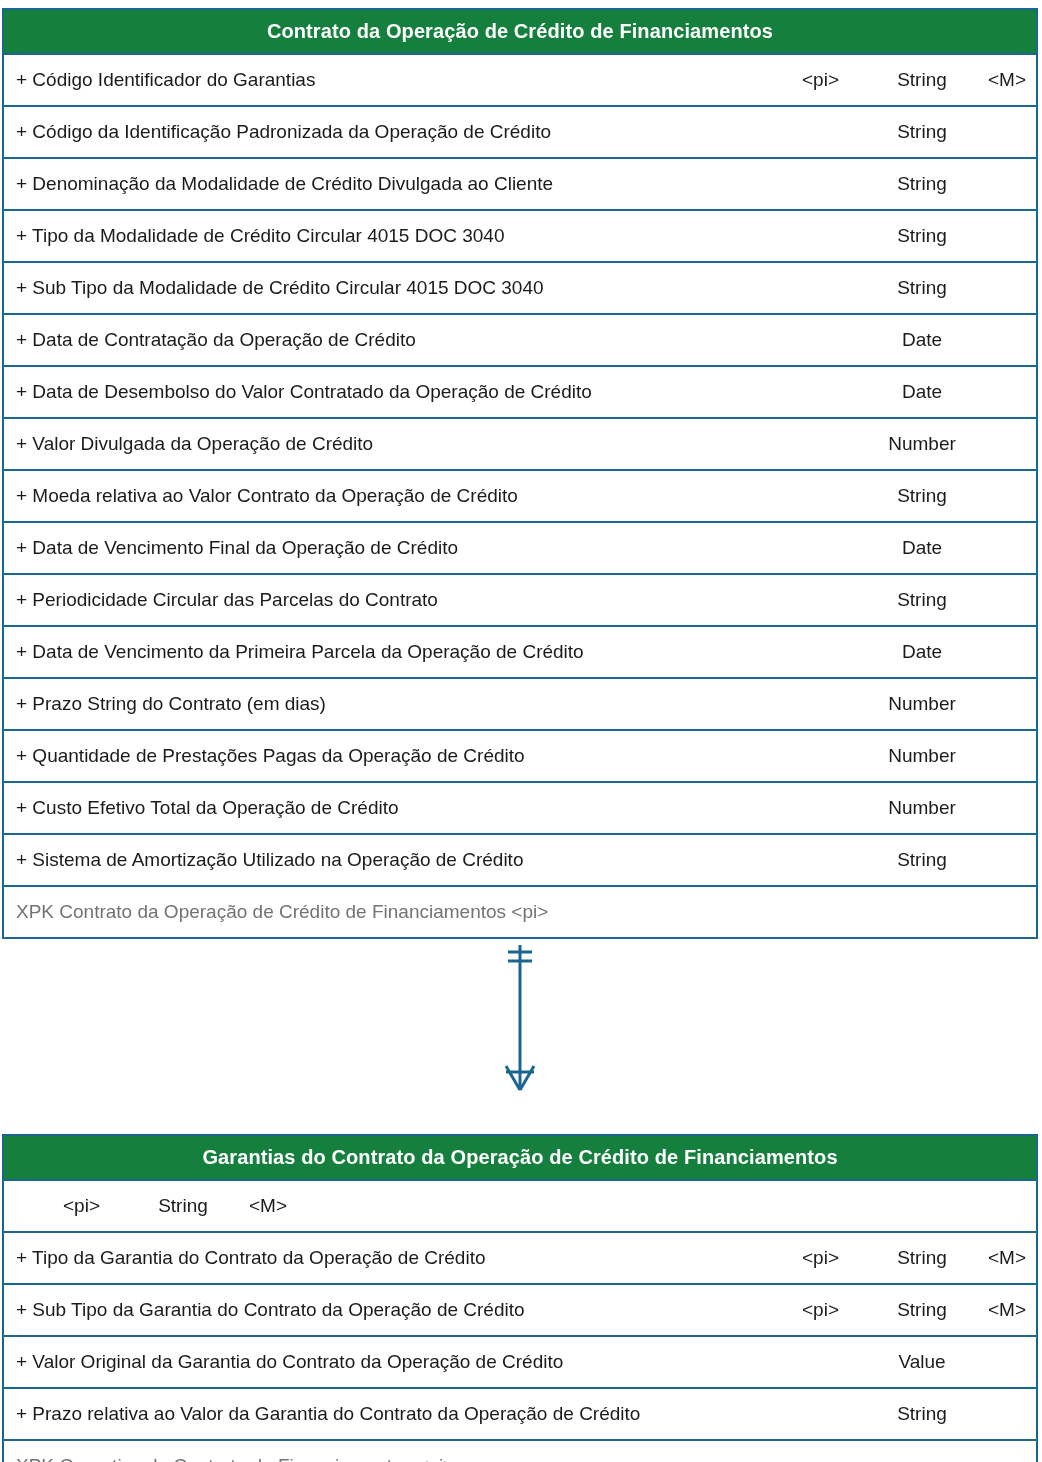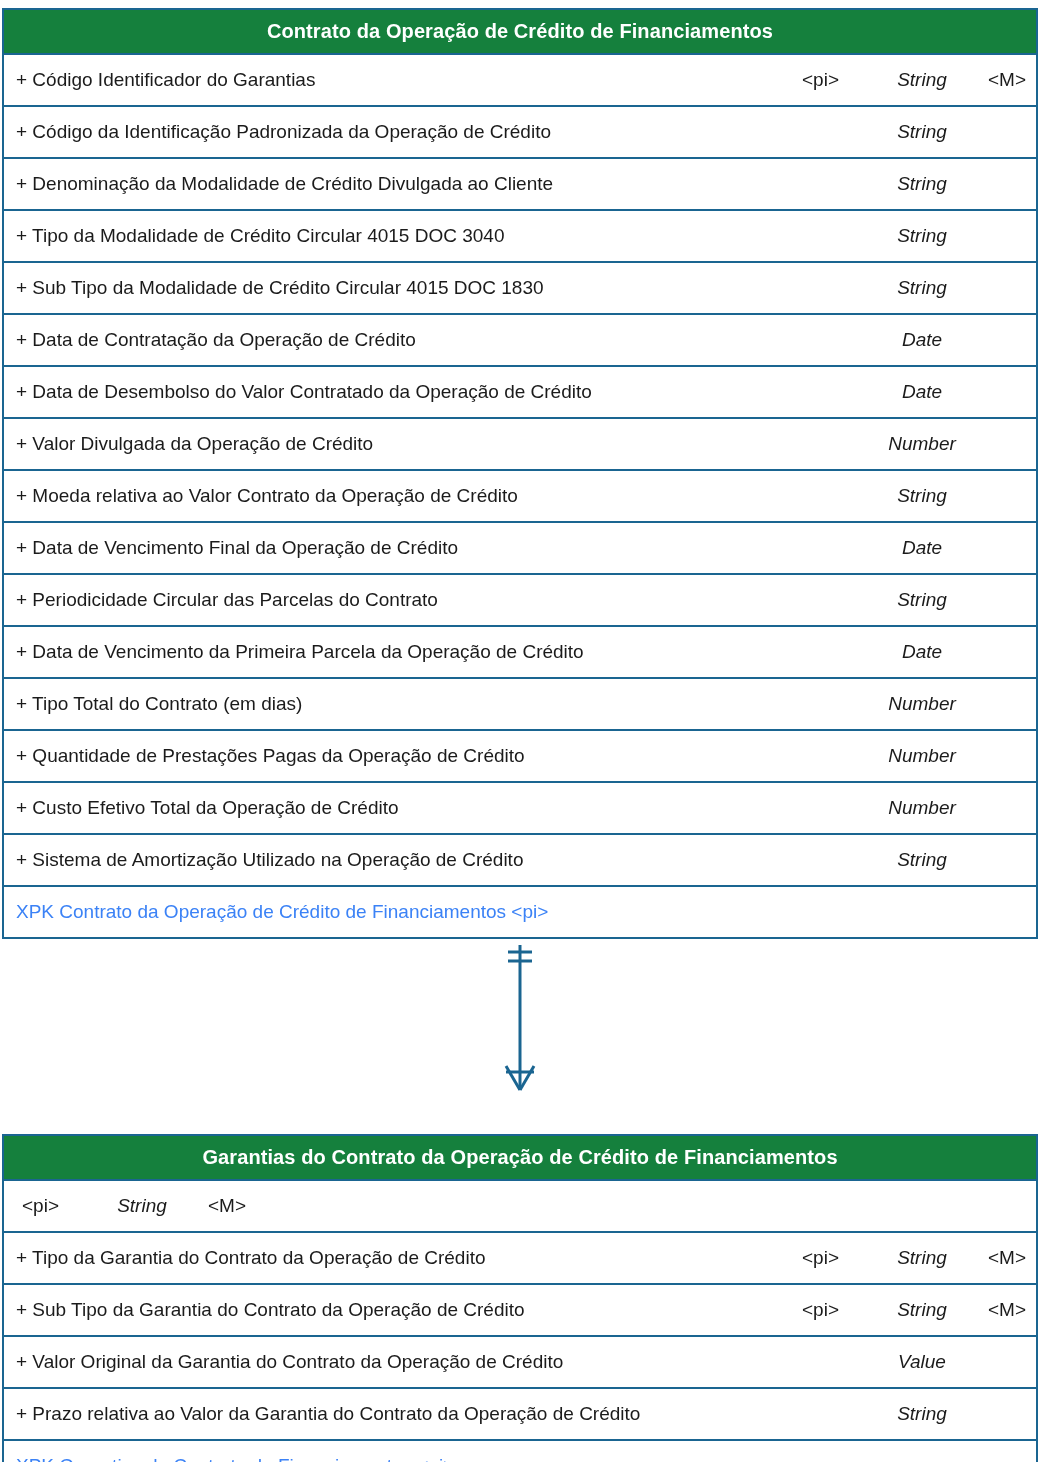--- a/index.html
+++ b/index.html
@@ -58,45 +58,45 @@
 
   .attr-meta {
     flex: 0 0 auto;
     display: flex;
     align-items: flex-end;
     justify-content: flex-end;
     width: 230px;
     gap: 0;
     font-size: 19px;
     color: #1b1b1b;
+    margin-left: 41px;
   }
 
   .meta-pi {
     width: 72px;
     text-align: left;
   }
   .meta-type {
     width: 96px;
     text-align: center;
-    font-style: italic;
   }
   .meta-mand {
     width: 56px;
     text-align: right;
   }
 
   .pk-row {
     display: flex;
     align-items: center;
     border-top: 2px solid #1a6591;
     height: 52px;
     box-sizing: border-box;
     padding: 0 26px 0 12px;
     font-size: 19px;
-    color: #3b82f6;
+    color: #737373;
   }
 
   
   .connector {
     position: absolute;
     left: 0;
     top: 0;
     pointer-events: none;
   }
 
@@ -150,21 +150,21 @@
     <div class="attr-row">
       <span class="attr-name">+ Tipo da Modalidade de Crédito Circular 4015 DOC 3040</span>
       <span class="attr-meta">
         <span class="meta-pi"></span>
         <span class="meta-type">String</span>
         <span class="meta-mand"></span>
       </span>
     </div>
 
     <div class="attr-row">
-      <span class="attr-name">+ Sub Tipo da Modalidade de Crédito Circular 4015 DOC 1830</span>
+      <span class="attr-name">+ Sub Tipo da Modalidade de Crédito Circular 4015 DOC 3040</span>
       <span class="attr-meta">
         <span class="meta-pi"></span>
         <span class="meta-type">String</span>
         <span class="meta-mand"></span>
       </span>
     </div>
 
     <div class="attr-row">
       <span class="attr-name">+ Data de Contratação da Operação de Crédito</span>
       <span class="attr-meta">
@@ -222,21 +222,21 @@
     <div class="attr-row">
       <span class="attr-name">+ Data de Vencimento da Primeira Parcela da Operação de Crédito</span>
       <span class="attr-meta">
         <span class="meta-pi"></span>
         <span class="meta-type">Date</span>
         <span class="meta-mand"></span>
       </span>
     </div>
 
     <div class="attr-row">
-      <span class="attr-name">+ Tipo Total do Contrato (em dias)</span>
+      <span class="attr-name">+ Prazo String do Contrato (em dias)</span>
       <span class="attr-meta">
         <span class="meta-pi"></span>
         <span class="meta-type">Number</span>
         <span class="meta-mand"></span>
       </span>
     </div>
 
     <div class="attr-row">
       <span class="attr-name">+ Quantidade de Prestações Pagas da Operação de Crédito</span>
       <span class="attr-meta">

